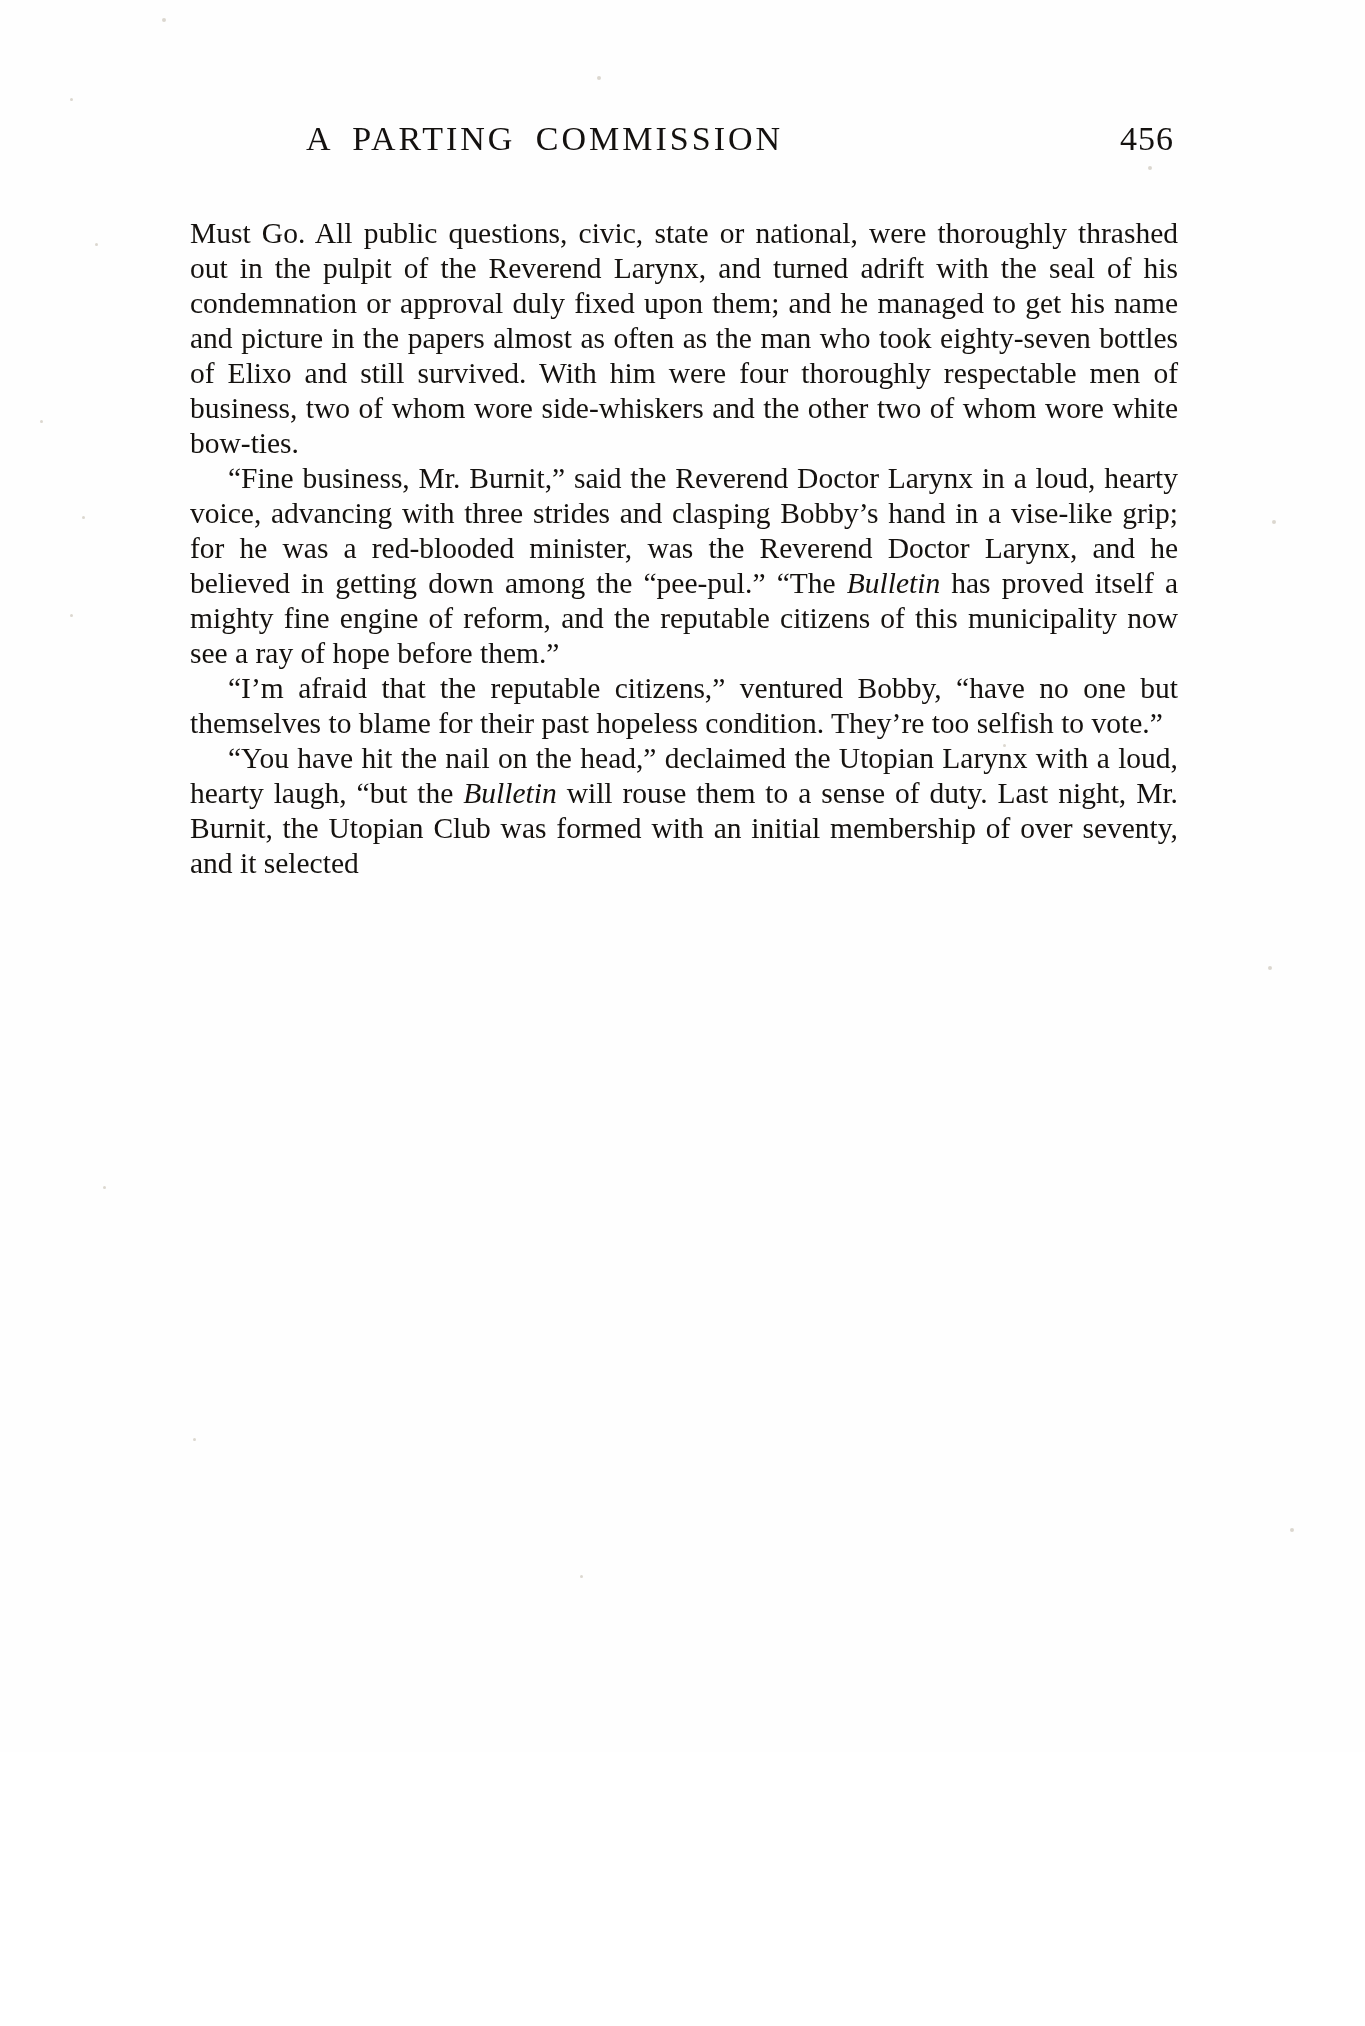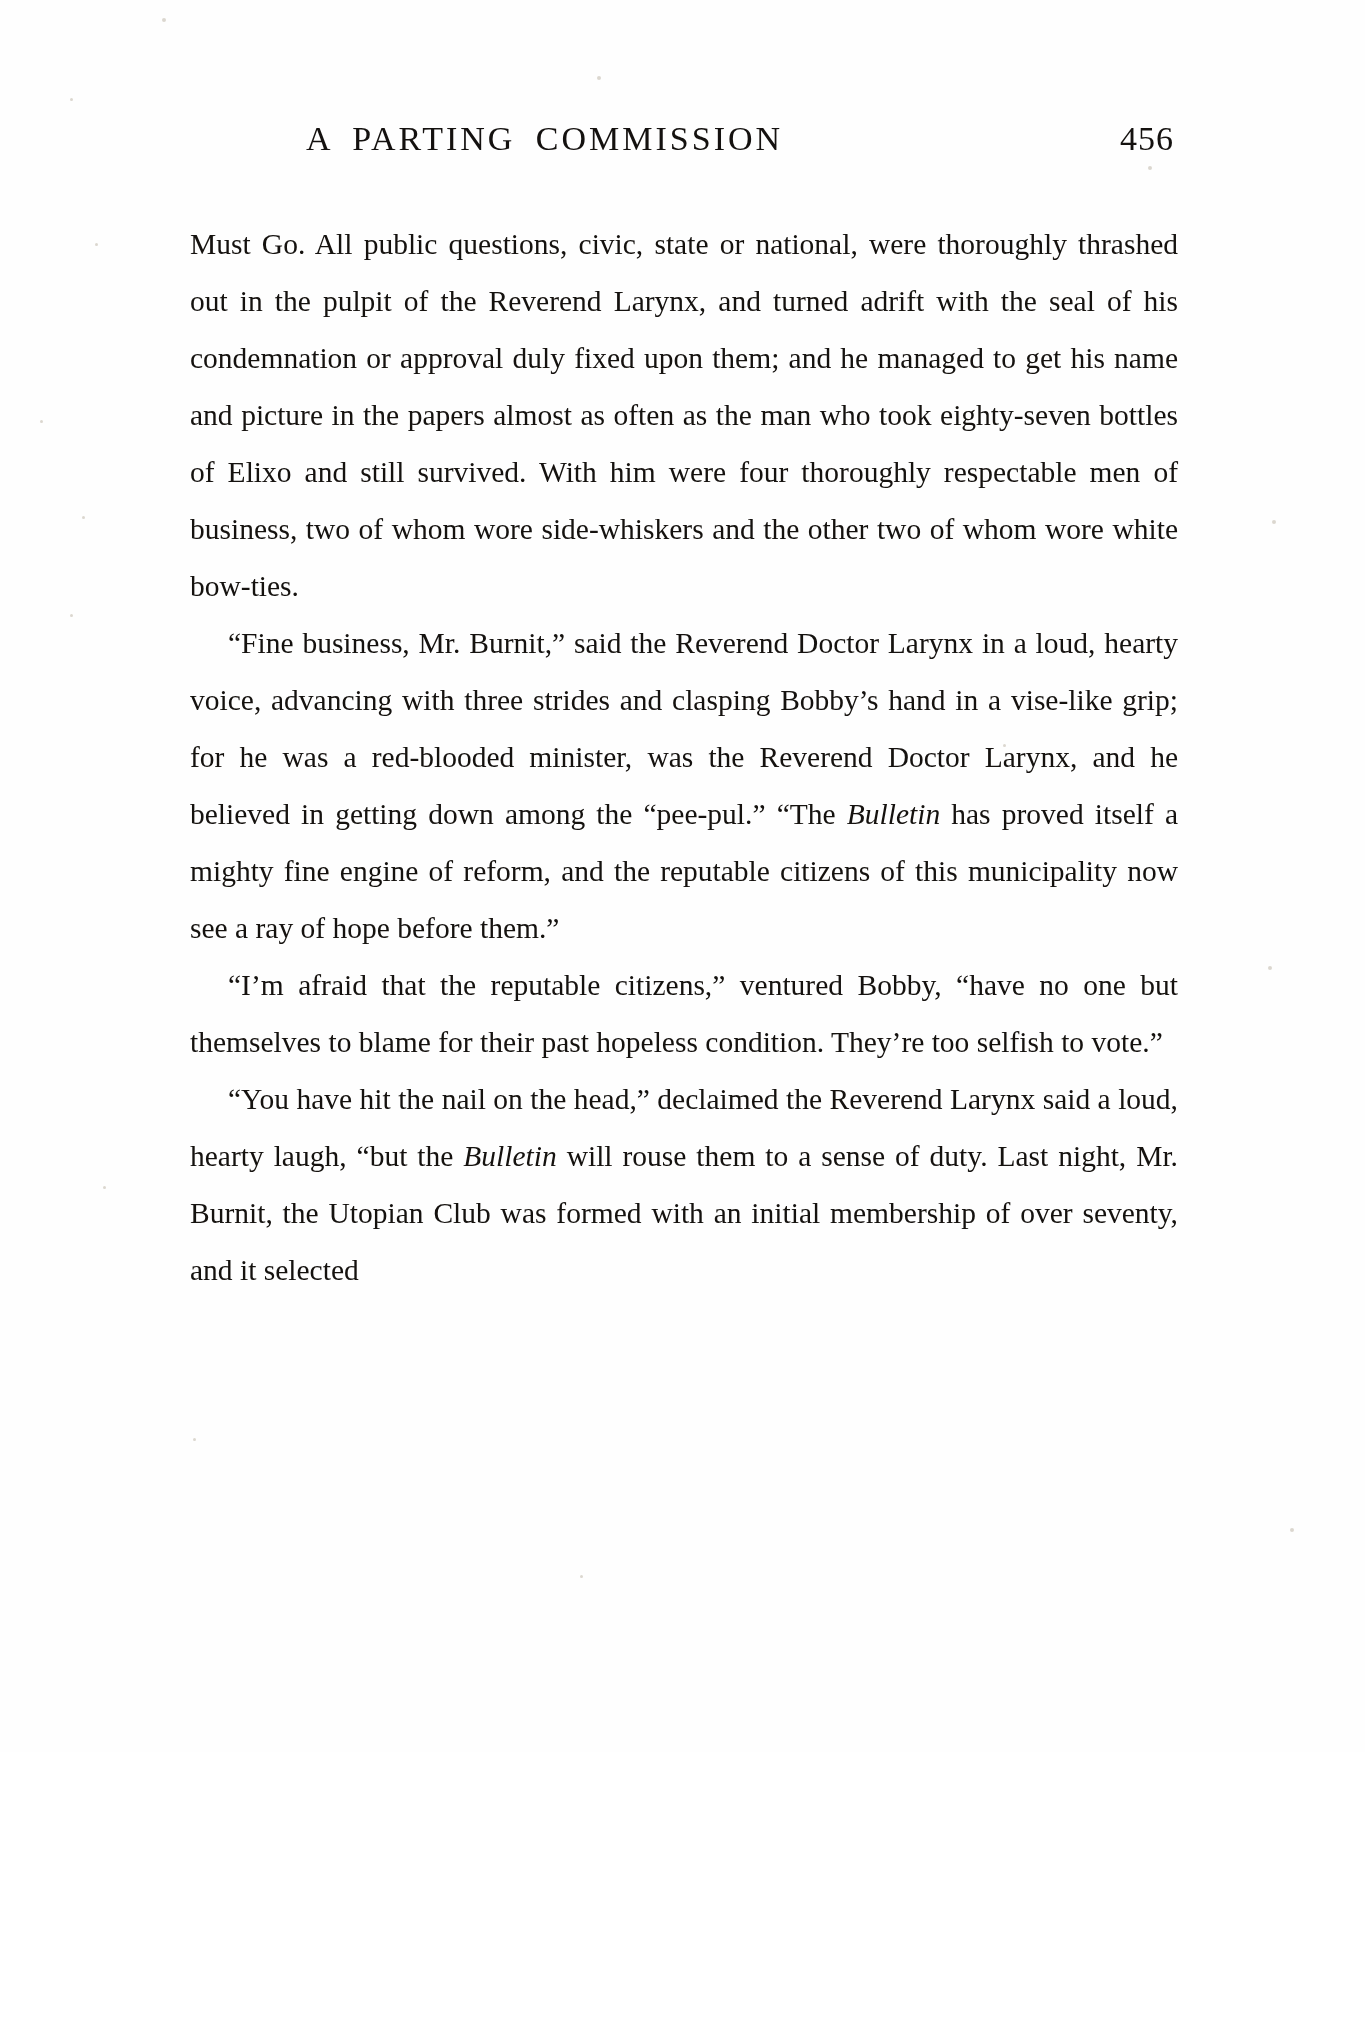--- a/index.html
+++ b/index.html
@@ -38,21 +38,21 @@
     white-space: nowrap;
   }
   .folio {
     font-size: 34px;
     letter-spacing: 1px;
     color: #14110f;
     padding-right: 6px;
   }
   .body-text {
     font-size: 29.5px;
-    line-height: 57px;
+    line-height: 35px;
     text-align: justify;
     text-justify: inter-word;
     color: #15120f;
     padding-left: 10px;
     padding-right: 2px;
   }
   .body-text p {
     margin: 0;
   }
   .body-text p.indent {
@@ -95,17 +95,17 @@
 
     <div class="running-head">
       <div class="running-title">A  PARTING  COMMISSION</div>
       <div class="folio">456</div>
     </div>
 
     <div class="body-text" id="body-text">
         <p><span>Must Go.   All public questions, civic, state or national, were thoroughly thrashed out in the pulpit of the Reverend Larynx, and turned adrift with the seal of his condemnation or approval duly fixed upon them; and he managed to get his name and picture in the papers almost as often as the man who took eighty-seven bottles of Elixo and still survived.   With him were four thoroughly respectable men of business, two of whom wore side-whiskers and the other two of whom wore white bow-ties.</span></p>
         <p class="indent"><span>“Fine business, Mr. Burnit,” said the Reverend Doctor Larynx in a loud, hearty voice, advancing with three strides and clasping Bobby’s hand in a vise-like grip; for he was a red-blooded minister, was the Reverend Doctor Larynx, and he believed in getting down among the “pee-pul.”  “The </span><em>Bulletin</em><span> has proved itself a mighty fine engine of reform, and the reputable citizens of this municipality now see a ray of hope before them.”</span></p>
         <p class="indent"><span>“I’m afraid that the reputable citizens,” ventured Bobby, “have no one but themselves to blame for their past hopeless condition.   They’re too selfish to vote.”</span></p>
-        <p class="indent"><span>“You have hit the nail on the head,” declaimed the Reverend Larynx said a loud, hearty laugh, “but the </span><em>Bulletin</em><span> will rouse them to a sense of duty. Last night, Mr. Burnit, the Utopian Club was formed with an initial membership of over seventy, and it selected</span></p>
+        <p class="indent"><span>“You have hit the nail on the head,” declaimed the Utopian Larynx with a loud, hearty laugh, “but the </span><em>Bulletin</em><span> will rouse them to a sense of duty. Last night, Mr. Burnit, the Utopian Club was formed with an initial membership of over seventy, and it selected</span></p>
       </div>
 
   </div>
 </div>
 
 </body></html>

